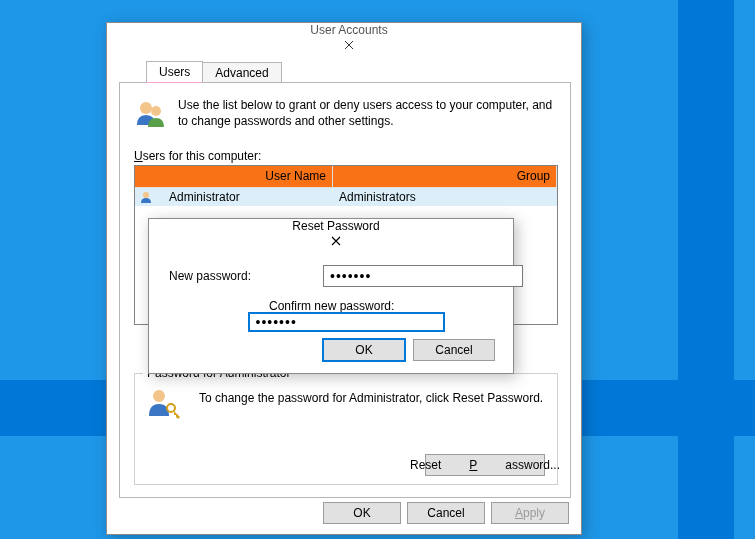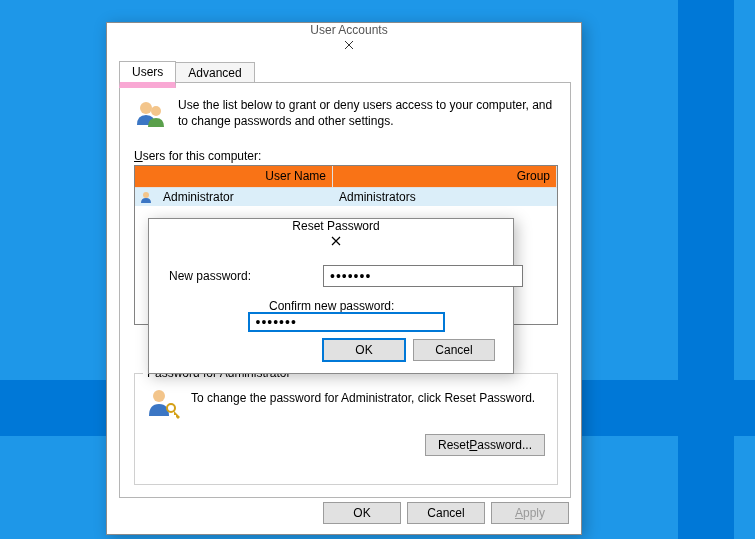--- a/index.html
+++ b/index.html
@@ -47,21 +47,21 @@
     position: absolute; left: 12px; top: 38px; display: flex;
   }
   .tab {
     padding: 3px 12px;
     border: 1px solid #b5b5b5;
     background: #fff;
     font-size: 12px;
     position: relative;
     margin-right: -1px;
   }
-  .tab.active { border-bottom: 6px solid #f9a8d4; z-index: 2; }
+  .tab.active { border-bottom: 1px solid #f9a8d4; z-index: 2; margin-left: 27px; }
   .tab.inactive { background: #f5f5f5; top:1px; }
 
   .tab-panel {
     position: absolute;
     left: 12px; top: 59px;
     width: 452px; height: 416px;
     border: 1px solid #b5b5b5;
     background: #fff;
   }
 
@@ -96,44 +96,44 @@
     border-bottom: 1px solid #e0e0e0;
     padding: 3px 6px;
     font-size: 12px;
   }
   .col-name { width: 198px; }
   .col-group { flex: 1; }
   .userlist-row {
     display: flex; height: 18px; align-items: center;
   }
   .userlist-row.sel { background: #dbeef9; }
-  .cell-name { width: 198px; padding-left: 4px; display: flex; align-items: center; gap: 10px; }
+  .cell-name { width: 198px; padding-left: 4px; display: flex; align-items: center; gap: 16px; }
   .cell-group { flex: 1; padding-left: 6px; }
   .tiny-user-icon { width: 14px; height: 14px; }
 
   .pw-group {
     position: absolute;
     left: 14px; top: 290px;
     width: 424px; height: 112px;
     border: 1px solid #d0d0d0;
   }
   .pw-group-label {
     position: absolute; top: -8px; left: 8px; background: #fff;
     padding: 0 4px; font-size: 12px;
   }
   .pw-body {
     position: absolute; left: 12px; top: 12px; width: 400px;
-    display: flex; gap: 10px;
+    display: flex; gap: 18px;
   }
   .pw-icon { width: 34px; height: 34px; flex-shrink: 0; }
   .pw-text { font-size: 12px; line-height: 1.35; padding-top:4px; }
   .reset-btn {
     position: absolute;
-    right: 12px; bottom: 28px;
-    width: 120px; height: 22px;
+    right: 12px; bottom: 8px;
+    width: 120px; height: 22px; gap: 28px;
   }
 
   .btn {
     border: 1px solid #9c9c9c;
     background: #e1e1e1;
     font-size: 12px;
     display: flex; align-items: center; justify-content: center;
     cursor: default;
   }
   .btn.disabled { color: #9a9a9a; }

